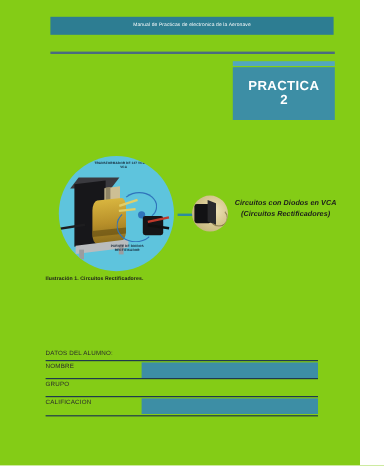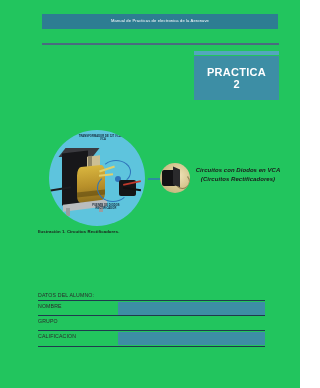--- a/index.html
+++ b/index.html
@@ -12,21 +12,21 @@
     height: 388px;
     position: relative;
     overflow: hidden;
     font-family: "Liberation Sans", sans-serif;
     -webkit-font-smoothing: antialiased;
   }
 
   .page {
     position: absolute;
     inset: 0;
-    background: #22c55e;
+    background: #84cc16;
   }
 
   
   .header-bar {
     position: absolute;
     left: 42px;
     top: 14px;
     width: 236px;
     height: 15px;
     background: #2d7d92;

